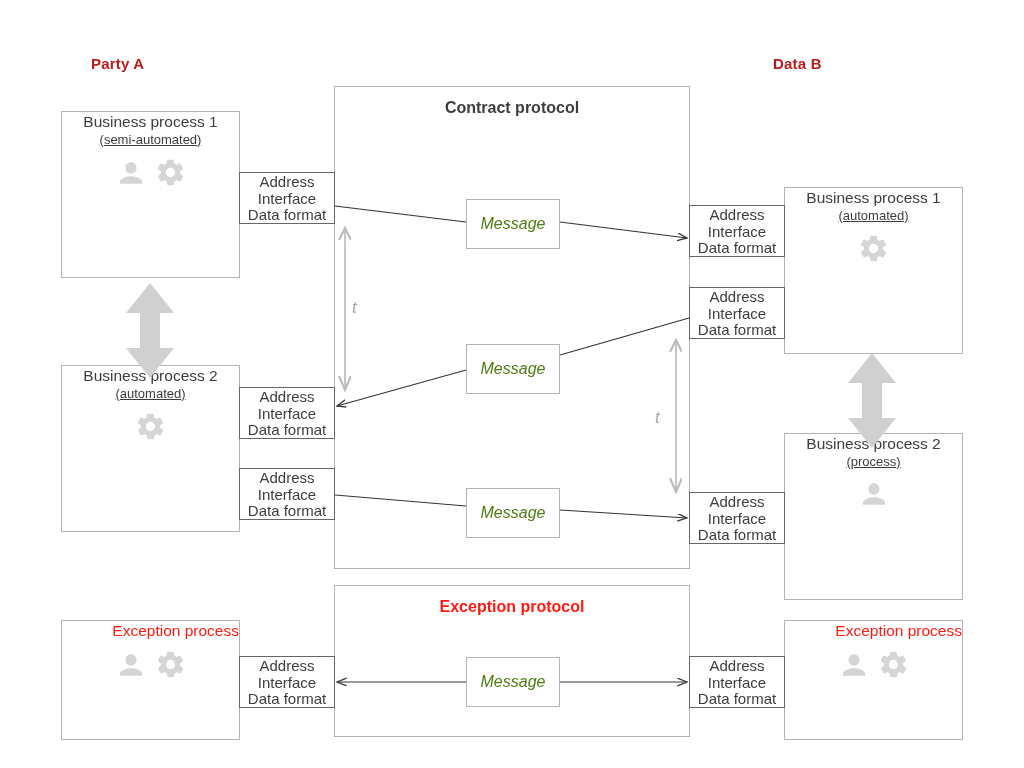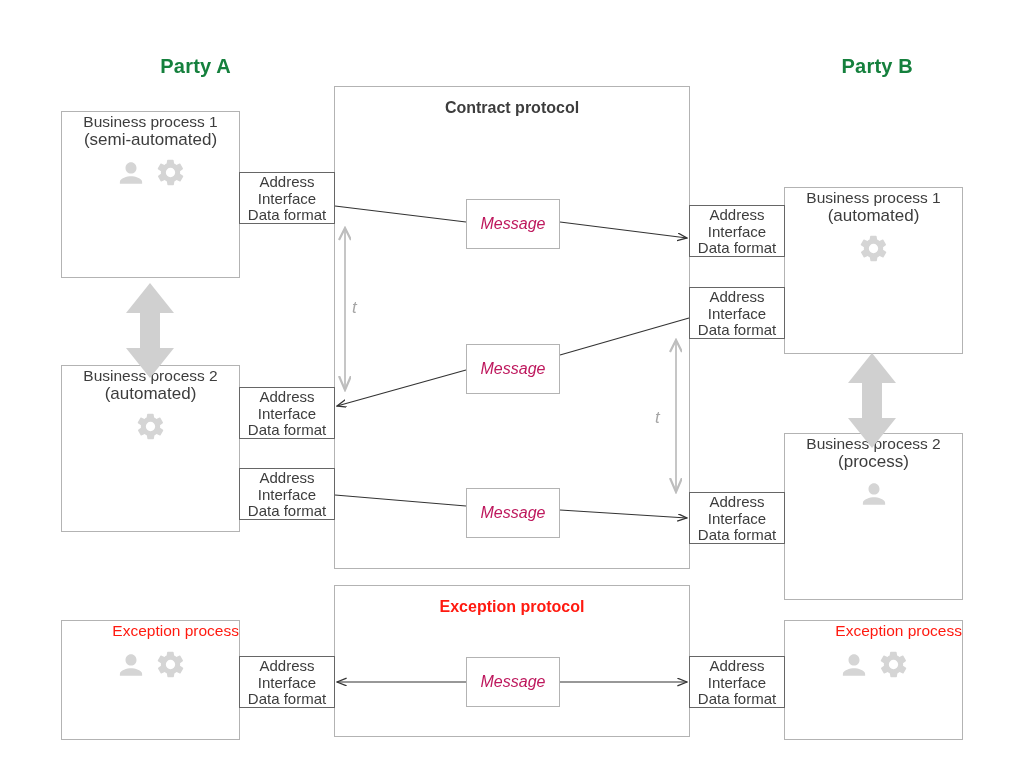--- a/index.html
+++ b/index.html
@@ -15,48 +15,49 @@
     position: relative;
     width: 1024px;
     height: 768px;
     overflow: hidden;
     background: #ffffff;
   }
   .abs { position: absolute; }
 
   
   .party-title {
-    font-size: 20px;
+    font-size: 15px;
     font-weight: bold;
-    color: #15803d;
-    text-align: right;
+    color: #b91c1c;
+    text-align: left;
     letter-spacing: 0.2px;
     white-space: nowrap;
   }
   .proc-box {
     border: 1.4px solid #b3b3b3;
     background: #ffffff;
     box-sizing: border-box;
     text-align: center;
   }
   .proc-title {
     font-size: 15.5px;
     color: #3d3d3d;
     line-height: 20px;
     white-space: nowrap;
   }
   .proc-title.excep {
     color: #ff1a10;
     text-align: right;
   }
   .proc-sub {
-    font-size: 17px;
+    font-size: 13px;
     color: #3d3d3d;
     line-height: 15px;
     white-space: nowrap;
+    text-decoration: underline;
   }
   .proc-icons {
     margin-top: 10px;
     display: flex;
     justify-content: center;
     align-items: center;
     gap: 9px;
   }
 
   
@@ -95,21 +96,21 @@
   
   .msg {
     border: 1.4px solid #b3b3b3;
     background: #ffffff;
     box-sizing: border-box;
     display: flex;
     align-items: center;
     justify-content: center;
     font-size: 16px;
     font-style: italic;
-    color: #be185d;
+    color: #4d7c0f;
     z-index: 5;
   }
 
   
   #wires {
     position: absolute;
     left: 0; top: 0;
     width: 1024px; height: 768px;
     z-index: 3;
     pointer-events: none;
@@ -128,21 +129,21 @@
     color: #a6a6a6;
     z-index: 4;
   }
 </style>
 </head>
 <body>
 
 <div id="canvas">
 
   <div class="abs party-title" style="left:91px; top:55px; width:140px;">Party A</div>
-  <div class="abs party-title" style="left:773px; top:55px; width:140px;">Party B</div>
+  <div class="abs party-title" style="left:773px; top:55px; width:140px;">Data B</div>
 
   <svg id="arrows-big" viewBox="0 0 1024 768">
 
     <polygon points="150,283 174,313 160,313 160,348 174,348 150,378 126,348 140,348 140,313 126,313" fill="#d0d0d0"></polygon>
 
     <polygon points="872,353 896,383 882,383 882,418 896,418 872,448 848,418 862,418 862,383 848,383" fill="#d0d0d0"></polygon>
   </svg>
 
   <div class="abs protocol" style="left:334px; top:86px; width:356px; height:483px;">
     <div class="protocol-title">Contract protocol</div>

